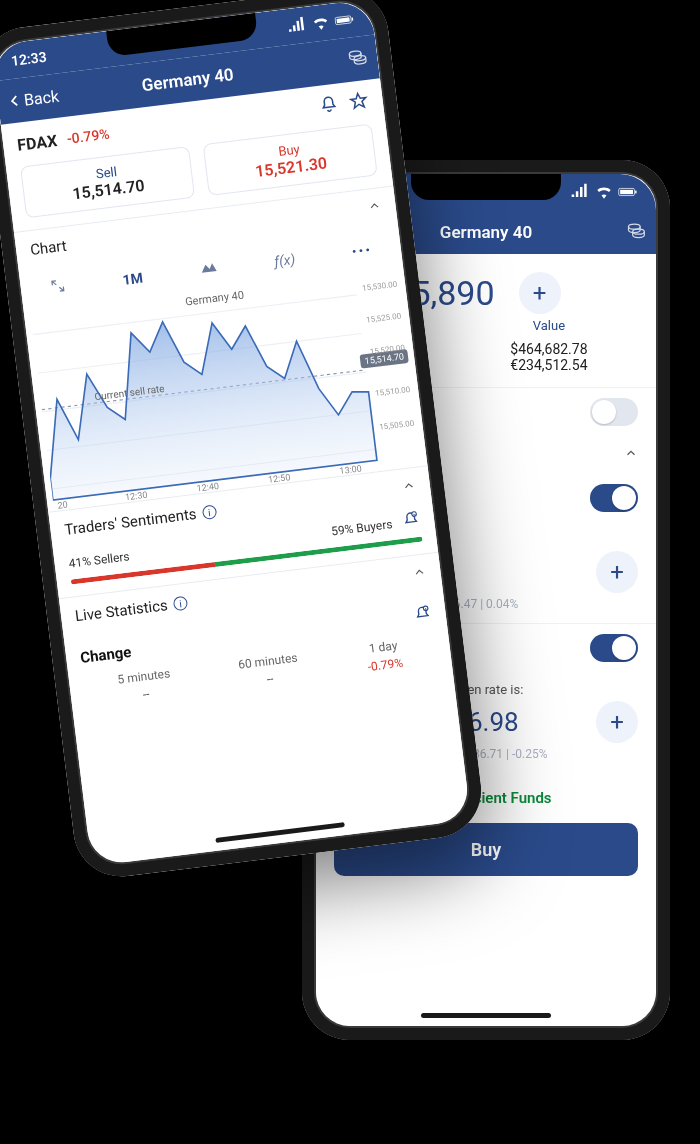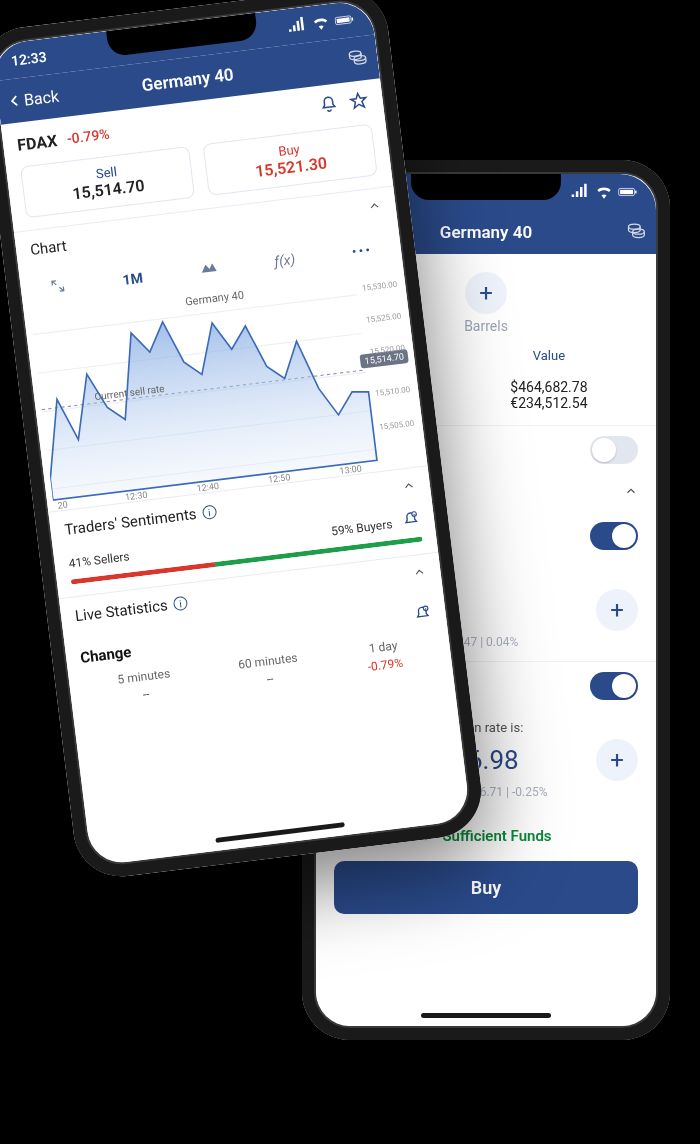--- a/index.html
+++ b/index.html
@@ -74,21 +74,21 @@
   .stats .cols .v.neg { color:#d9372c; }
 
   
   .qtyrow { display:flex; align-items:center; justify-content:center; gap: 24px; padding: 18px 0 4px 0; }
   .qtyrow .qty { color:#2a4a8a; font-size: 34px; font-weight: 400; }
   .circ { width: 42px; height: 42px; border-radius: 50%; background: #eef2fa; display:flex; align-items:center; justify-content:center; color:#2a4a8a; font-size: 24px; font-weight: 400; }
   .unit { text-align:center; color:#9aa3b5; font-size: 14px; margin-bottom: 14px; }
 
   .mv { display:flex; justify-content: space-around; padding: 0 20px 14px 20px; font-size: 13px; }
   .mv .col { text-align: center; }
-  .mv .h { color:#2a4a8a; font-size: 13px; margin-bottom: 16px; text-align: center; }
+  .mv .h { color:#2a4a8a; font-size: 13px; margin-bottom: 8px; text-align: center; }
   .mv .v { color:#222; font-size: 14px; }
 
   .togrow { display:flex; align-items:center; justify-content:flex-end; padding: 10px 18px; border-top: 1px solid #eef1f7; }
   .toggle { width: 48px; height: 28px; border-radius: 14px; position: relative; }
   .toggle.on { background:#2a4a8a; }
   .toggle.off { background:#e2e6ef; }
   .toggle .knob { position:absolute; top:2px; width:24px; height:24px; background:#fff; border-radius:50%; box-shadow: 0 1px 2px rgba(0,0,0,.2); }
   .toggle.on .knob { right:2px; }
   .toggle.off .knob { left:2px; }
 
@@ -134,23 +134,23 @@
         <svg class="ico" viewBox="0 0 24 24">
             <ellipse cx="10" cy="8" rx="7" ry="3" fill="none" stroke="#d4d9e6" stroke-width="1.5"></ellipse>
             <path d="M3 8v4c0 1.7 3 3 7 3s7-1.3 7-3V8" fill="none" stroke="#d4d9e6" stroke-width="1.5"></path>
             <ellipse cx="15" cy="14" rx="7" ry="3" fill="none" stroke="#d4d9e6" stroke-width="1.5"></ellipse>
             <path d="M8 14v4c0 1.7 3 3 7 3s7-1.3 7-3v-4" fill="none" stroke="#d4d9e6" stroke-width="1.5"></path>
           </svg>
       </span>
     </div>
 
     <div class="qtyrow">
+      <span class="qty">5,890</span>
       <span class="circ">+</span>
     </div>
-    <div class="unit">Barrels</div>
 
     <div class="mv">
       <div class="col">
         <div class="h">argin</div>
         <div class="v">85</div>
         <div class="v">8</div>
       </div>
       <div class="col">
         <div class="h">Value</div>
         <div class="v">$464,682.78</div>

